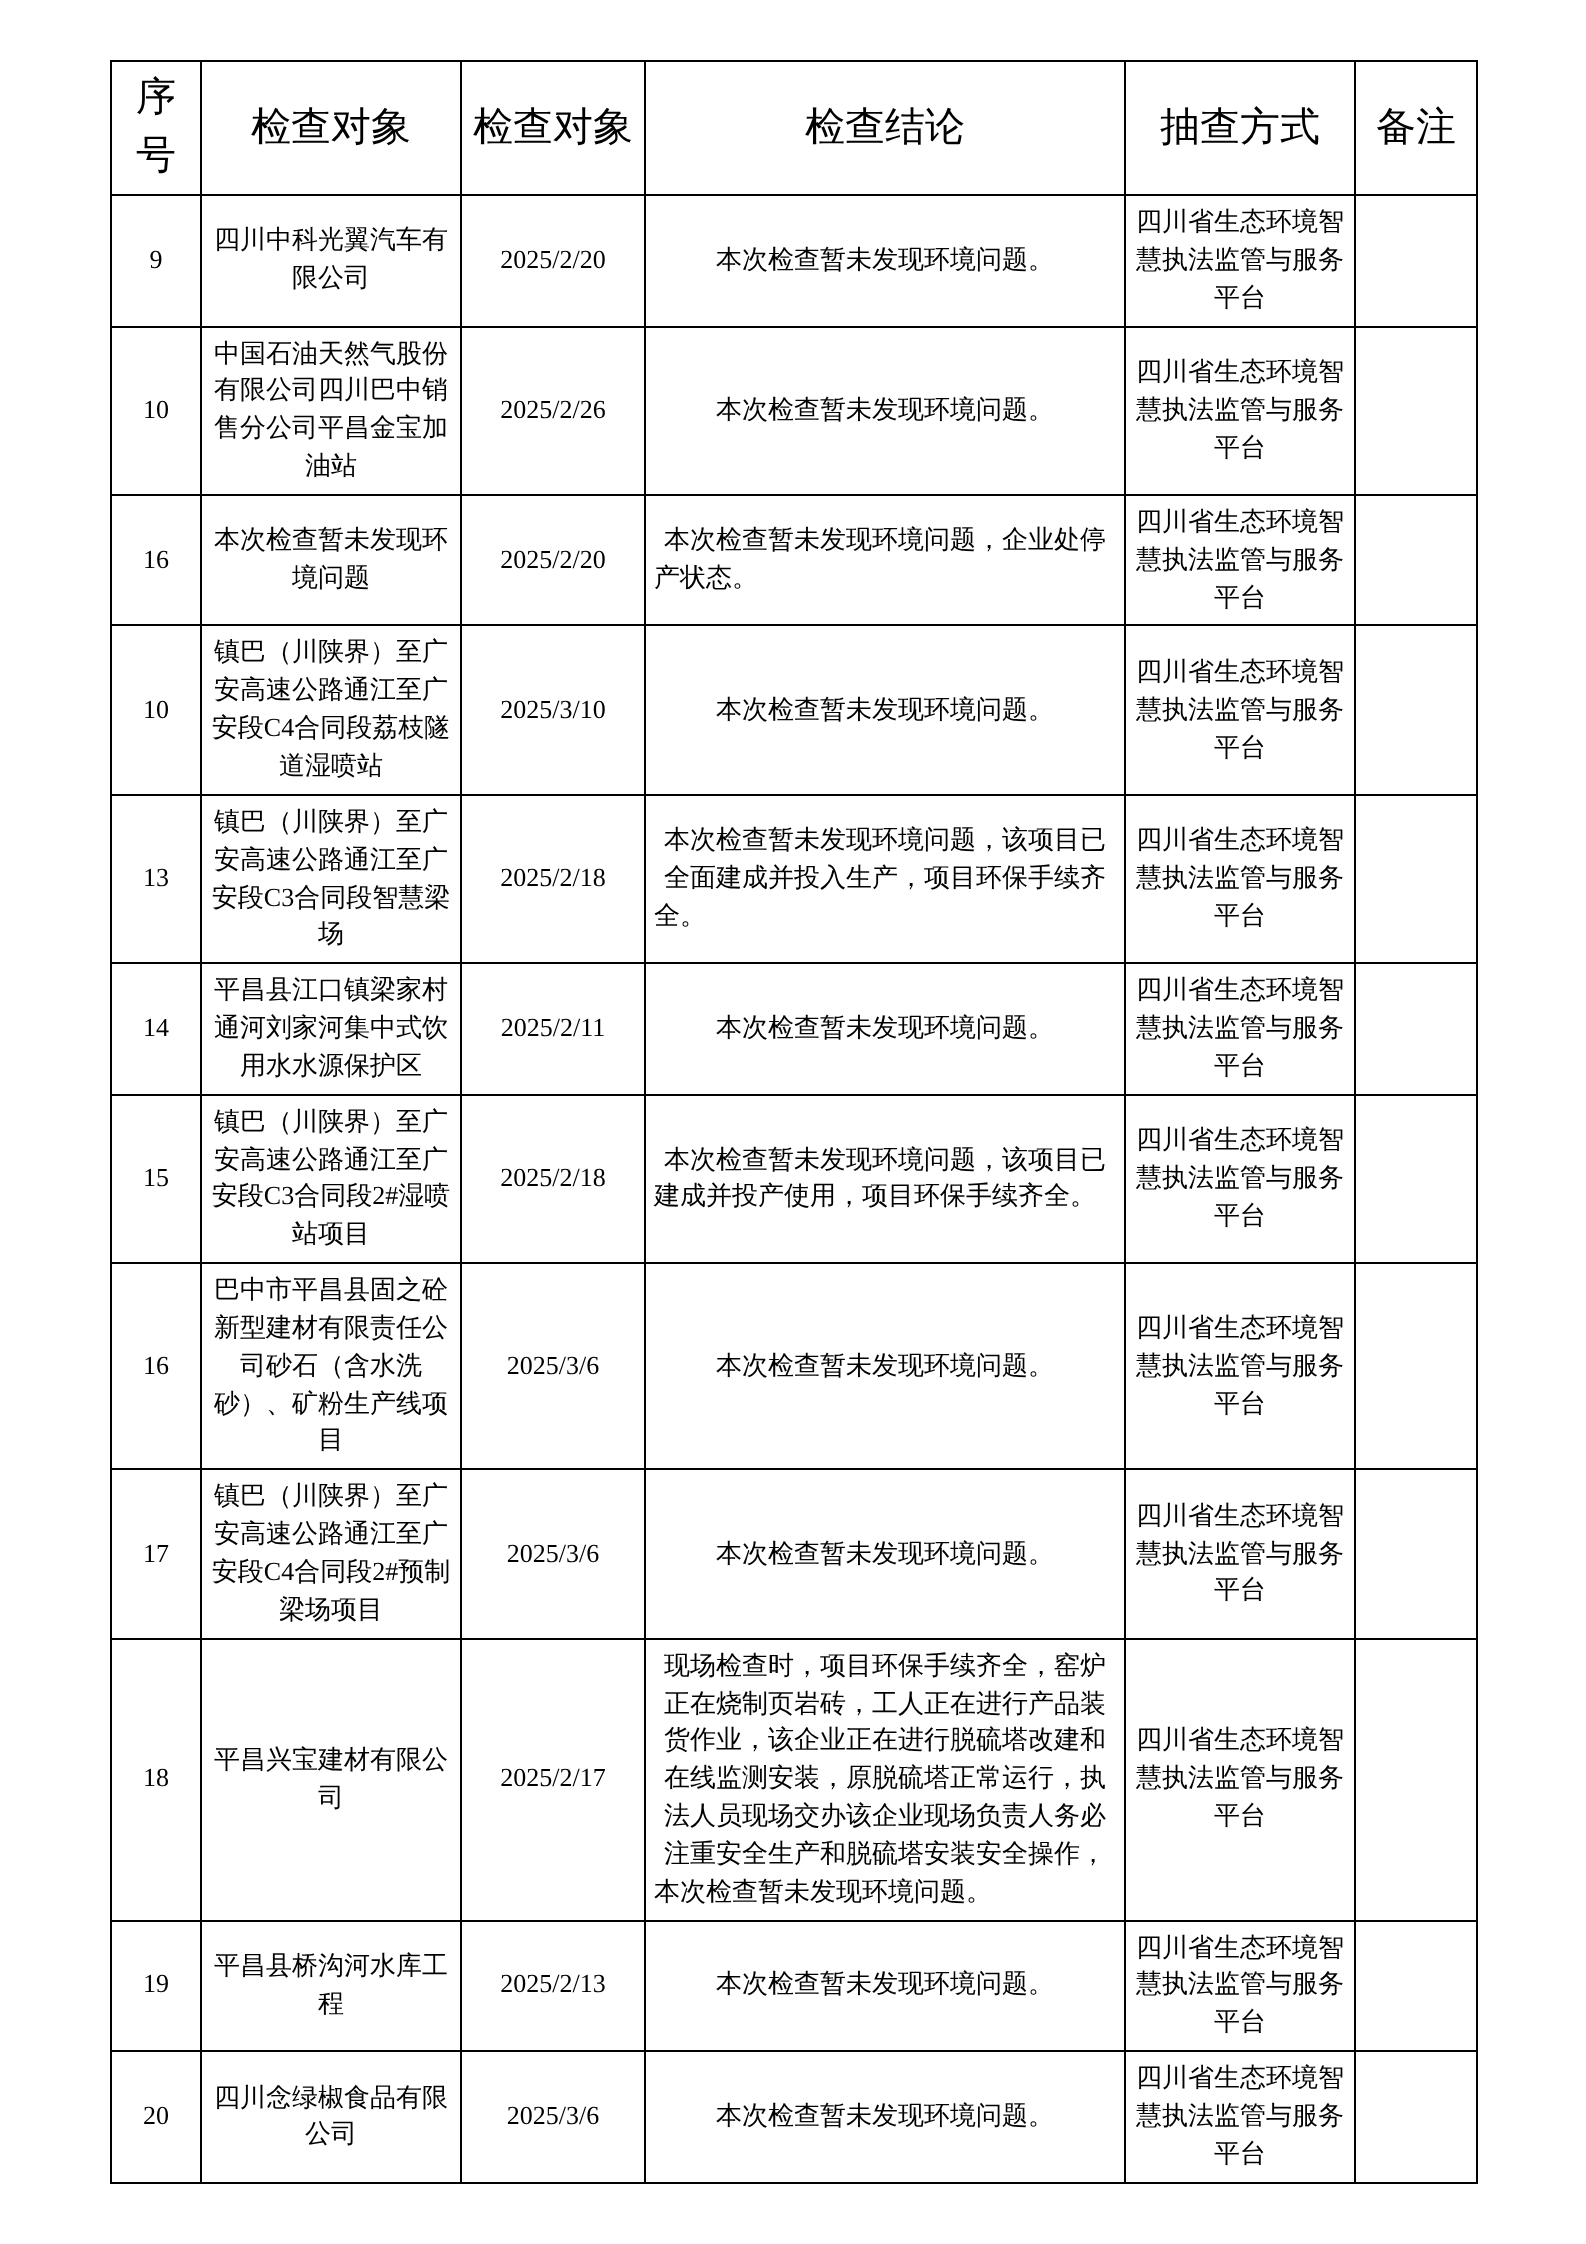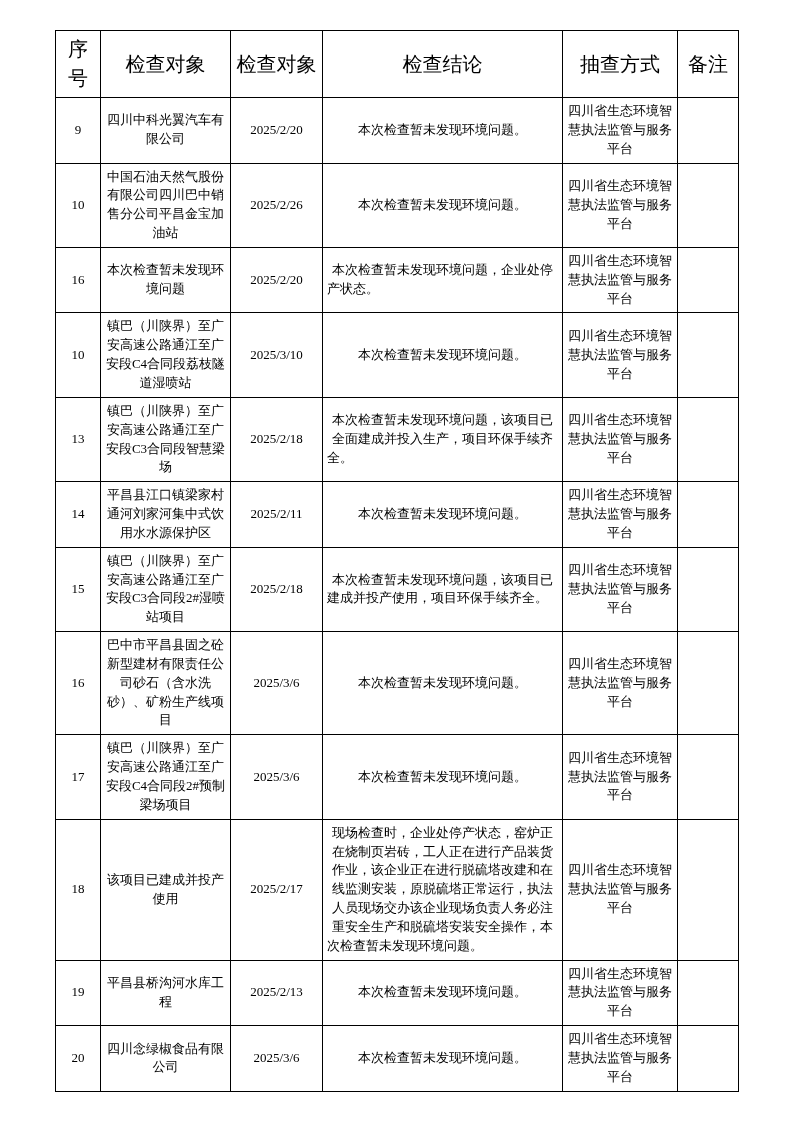--- a/index.html
+++ b/index.html
@@ -159,23 +159,23 @@
       <tr>
         <td class="cell-seq">17</td>
         <td class="cell-obj">镇巴（川陕界）至广安高速公路通江至广安段C4合同段2#预制梁场项目</td>
         <td class="cell-time">2025/3/6</td>
         <td class="cell-concl center">本次检查暂未发现环境问题。</td>
         <td class="cell-method">四川省生态环境智慧执法监管与服务平台</td>
         <td class="cell-remark"></td>
       </tr>
       <tr>
         <td class="cell-seq">18</td>
-        <td class="cell-obj">该项目已建成并投产使用</td>
+        <td class="cell-obj">平昌兴宝建材有限公司</td>
         <td class="cell-time">2025/2/17</td>
-        <td class="cell-concl">现场检查时，企业处停产状态，窑炉正在烧制页岩砖，工人正在进行产品装货作业，该企业正在进行脱硫塔改建和在线监测安装，原脱硫塔正常运行，执法人员现场交办该企业现场负责人务必注重安全生产和脱硫塔安装安全操作，本次检查暂未发现环境问题。</td>
+        <td class="cell-concl">现场检查时，项目环保手续齐全，窑炉正在烧制页岩砖，工人正在进行产品装货作业，该企业正在进行脱硫塔改建和在线监测安装，原脱硫塔正常运行，执法人员现场交办该企业现场负责人务必注重安全生产和脱硫塔安装安全操作，本次检查暂未发现环境问题。</td>
         <td class="cell-method">四川省生态环境智慧执法监管与服务平台</td>
         <td class="cell-remark"></td>
       </tr>
       <tr>
         <td class="cell-seq">19</td>
         <td class="cell-obj">平昌县桥沟河水库工程</td>
         <td class="cell-time">2025/2/13</td>
         <td class="cell-concl center">本次检查暂未发现环境问题。</td>
         <td class="cell-method">四川省生态环境智慧执法监管与服务平台</td>
         <td class="cell-remark"></td>

